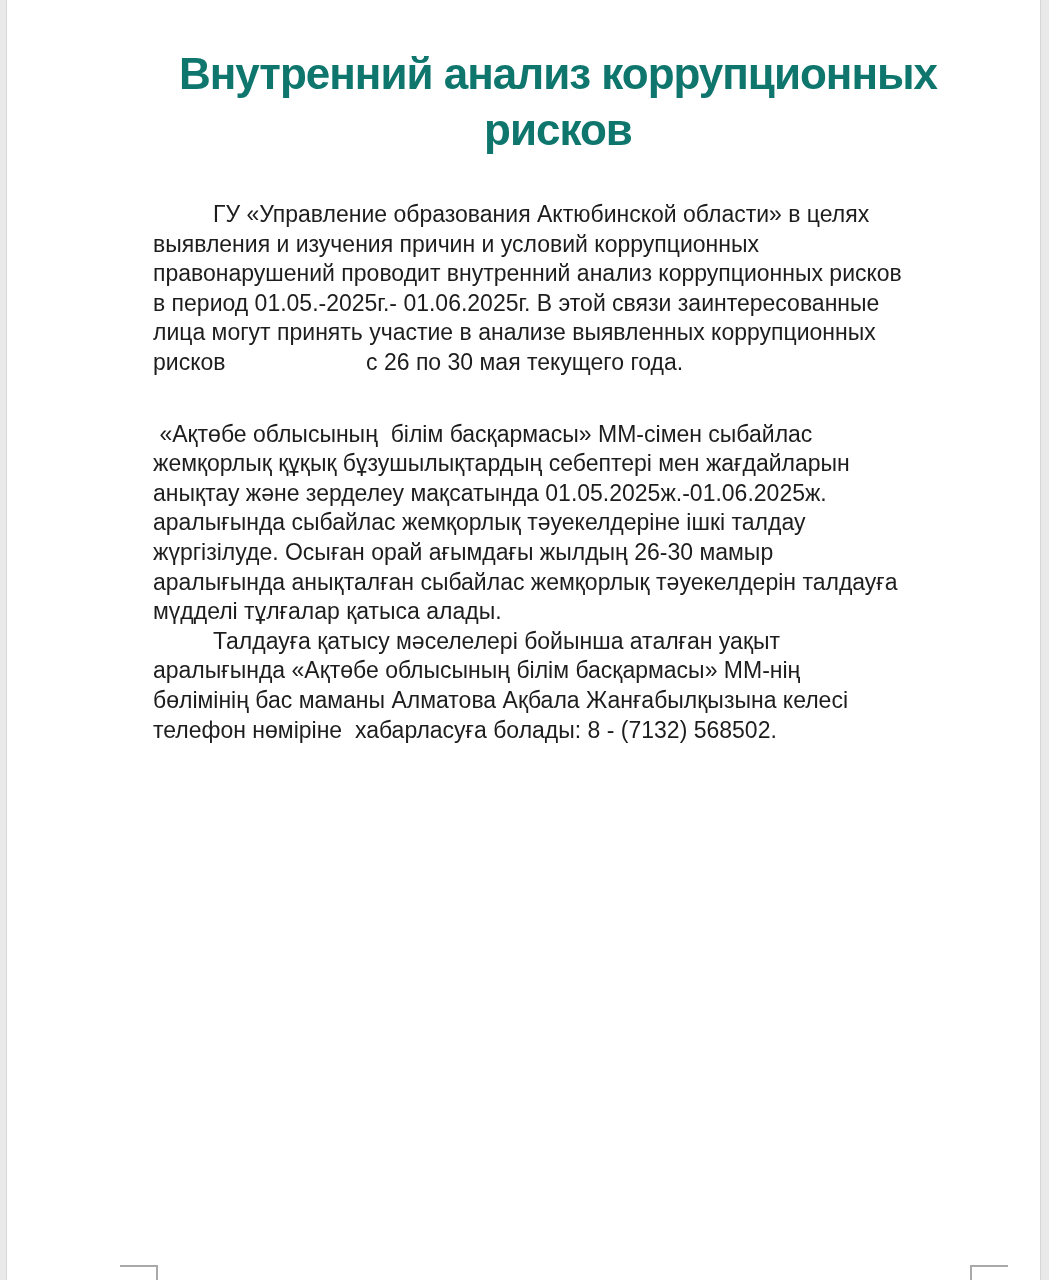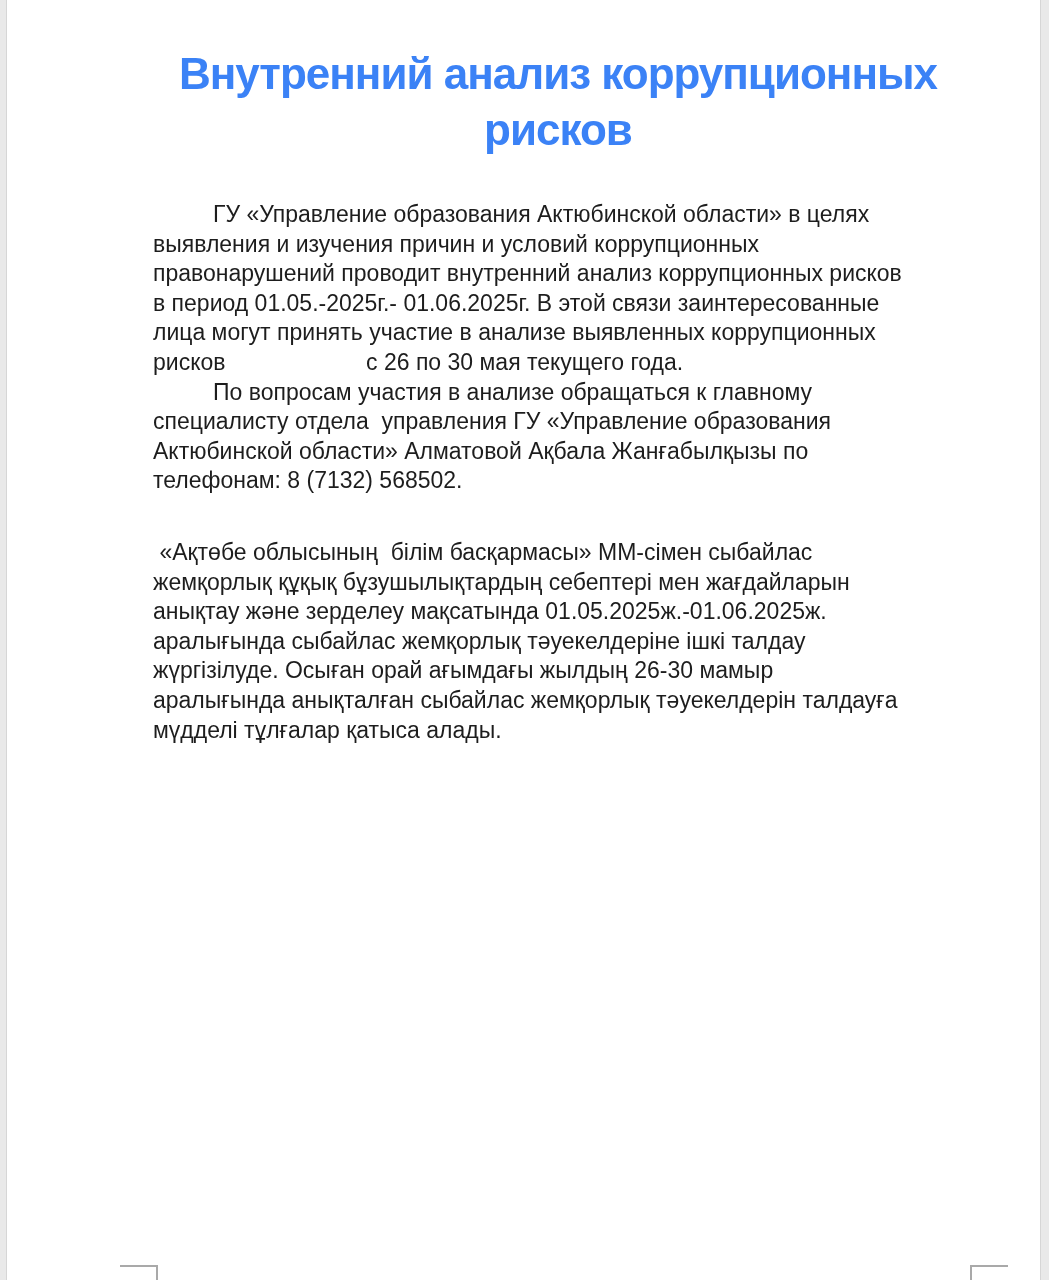--- a/index.html
+++ b/index.html
@@ -27,21 +27,21 @@
   }
 
   .doc-title {
     margin: 16px;
     font-size: 44px;
     line-height: 56px;
     font-weight: 700;
     text-align: center;
     letter-spacing: -1px;
     white-space: pre-line;
-    color: #3b82f6;
+    color: #0f766e;
   }
   .t1 { margin-top: 46px; }
   .t2 { margin-top: 176px; }
 
   .para {
     margin: 0;
     font-size: 23px;
     line-height: 29.6px;
     white-space: pre;          
     color: #1d1d1d;
@@ -73,33 +73,33 @@
     <h1 class="doc-title t1">Внутренний анализ коррупционных
 рисков</h1>
 
     <div class="para indent first-after-title">ГУ «Управление образования Актюбинской области» в целях
 выявления и изучения причин и условий коррупционных
 правонарушений проводит внутренний анализ коррупционных рисков
 в период 01.05.-2025г.- 01.06.2025г. В этой связи заинтересованные
 лица могут принять участие в анализе выявленных коррупционных
 рисков                      с 26 по 30 мая текущего года.</div>
 
-    <div class="para indent">По вопросам участия в анализе обращаться к главному
-специалисту отдела  управления ГУ «Управление образования
-Актюбинской области» Алматовой Ақбала Жанғабылқызы по
-телефонам: 8 (7132) 568502.</div>
 
 
     <div class="para first-after-title"> «Ақтөбе облысының  білім басқармасы» ММ-сімен сыбайлас
 жемқорлық құқық бұзушылықтардың себептері мен жағдайларын
 анықтау және зерделеу мақсатында 01.05.2025ж.-01.06.2025ж.
 аралығында сыбайлас жемқорлық тәуекелдеріне ішкі талдау
 жүргізілуде. Осыған орай ағымдағы жылдың 26-30 мамыр
 аралығында анықталған сыбайлас жемқорлық тәуекелдерін талдауға
 мүдделі тұлғалар қатыса алады.</div>
 
+    <div class="para indent">Талдауға қатысу мәселелері бойынша аталған уақыт
+аралығында «Ақтөбе облысының білім басқармасы» ММ-нің
+бөлімінің бас маманы Алматова Ақбала Жанғабылқызына келесі
+телефон нөміріне  хабарласуға болады: 8 - (7132) 568502.</div>
 
   </div>
 
   <div class="corner corner-bl"></div>
   <div class="corner corner-br"></div>
 
 </div>
 
 </body></html>

